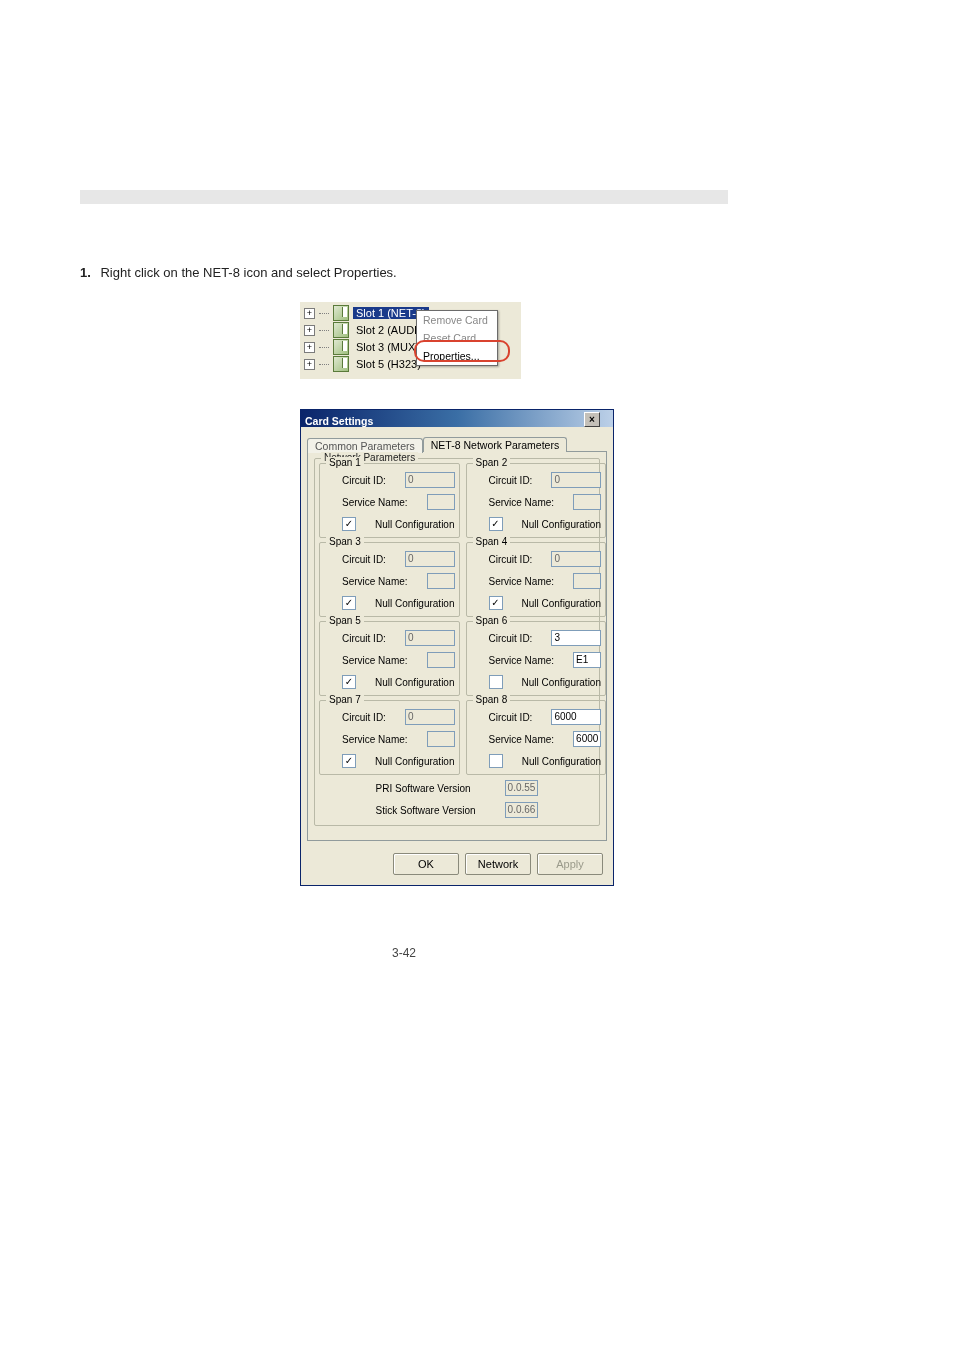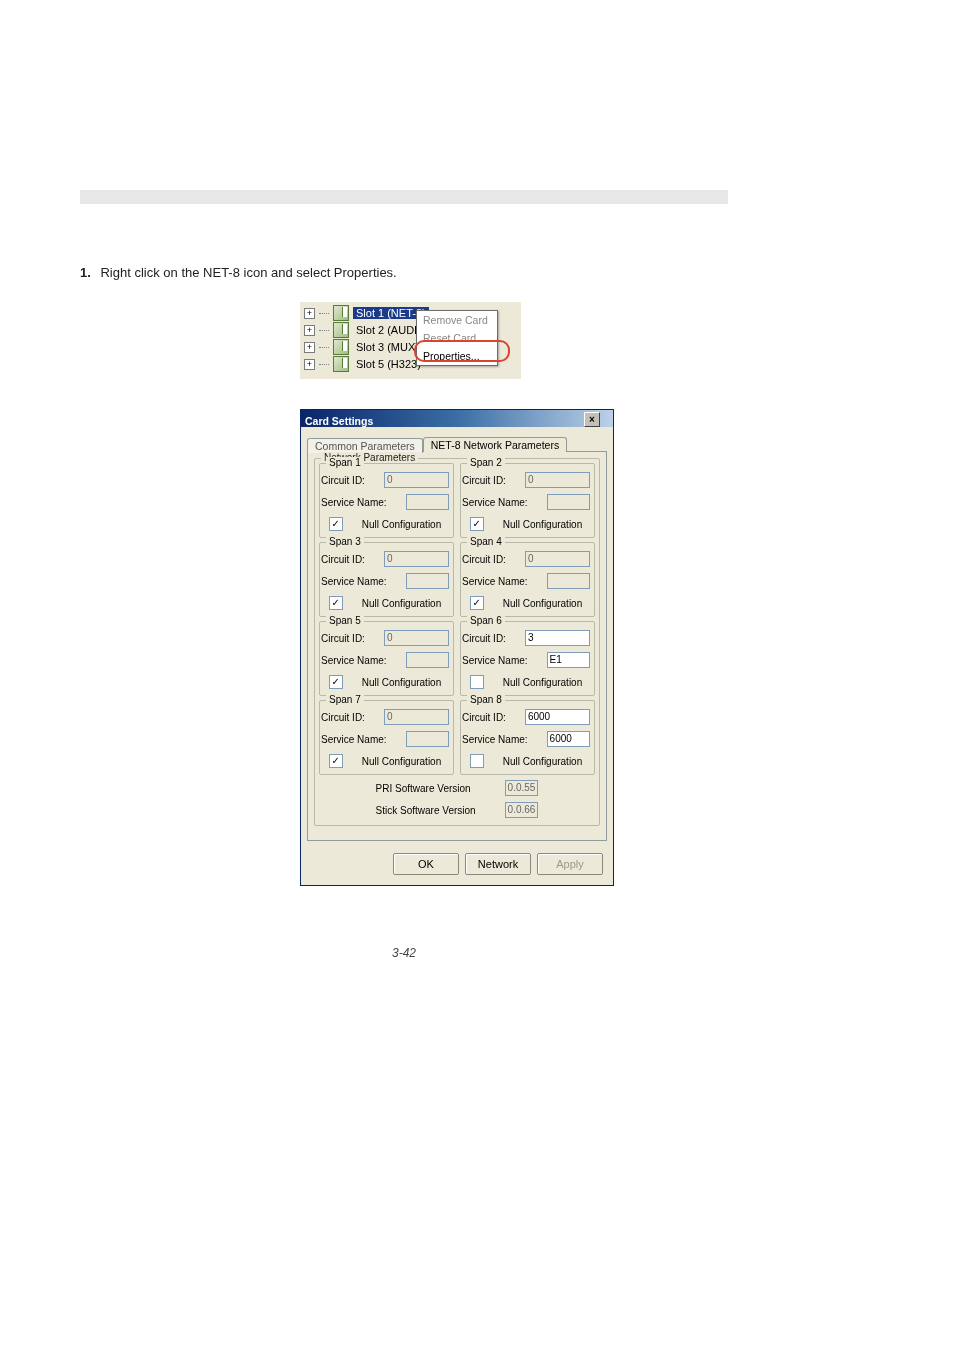--- a/index.html
+++ b/index.html
@@ -194,21 +194,21 @@
   }
   .spans-row {
     display: flex;
     gap: 6px;
     margin-bottom: 4px;
   }
   .span-box {
     flex: 1;
     border: 1px solid #b9b9a7;
     border-radius: 2px;
-    padding: 3px 4px 4px 1px;
+    padding: 3px 4px 4px 22px;
     position: relative;
   }
   .span-box .legend {
     position: absolute;
     top: -7px; left: 6px;
     background: #ece9d8;
     padding: 0 3px;
     font-size: 10px;
   }
   .field-row {
@@ -267,21 +267,20 @@
     box-shadow: inset 1px 1px 0 #fff;
   }
   .btn.disabled { color:#9a9a8a; }
   .invis { visibility:hidden; }
 
   .page-num {
     text-align: center;
     font-size: 12px;
     color: #444;
     margin-top: 60px;
-    font-style: italic;
   }
 </style>
 </head>
 <body>
 
 <div class="page">
   <div class="header-spacer"></div>
   <div class="header-rule"></div>
 
   <p class="body-text step">

